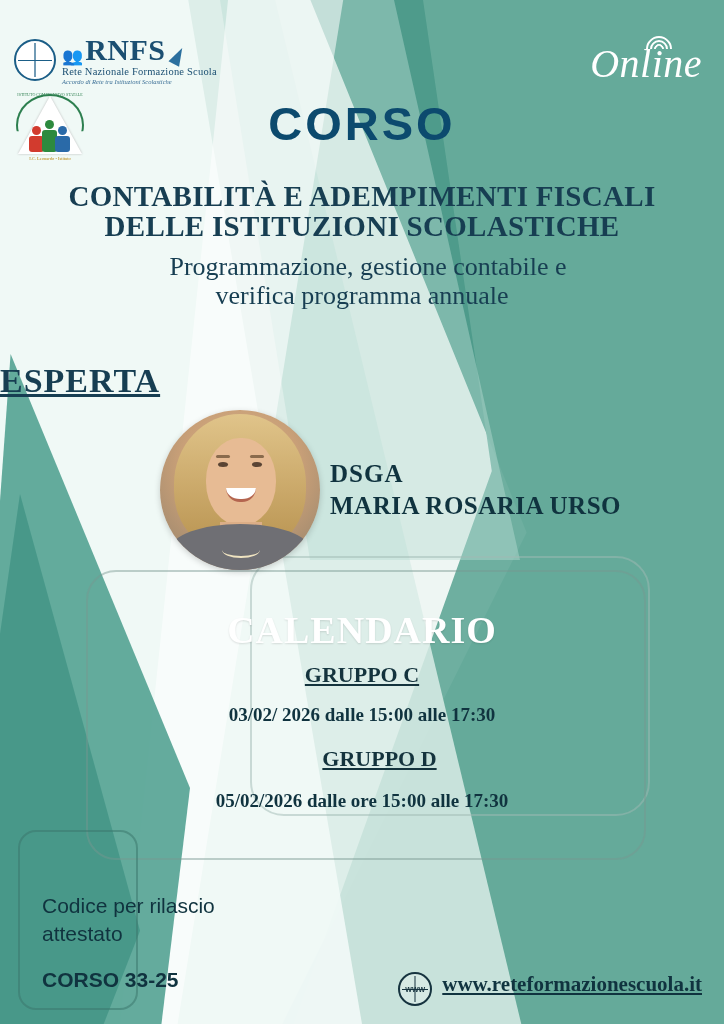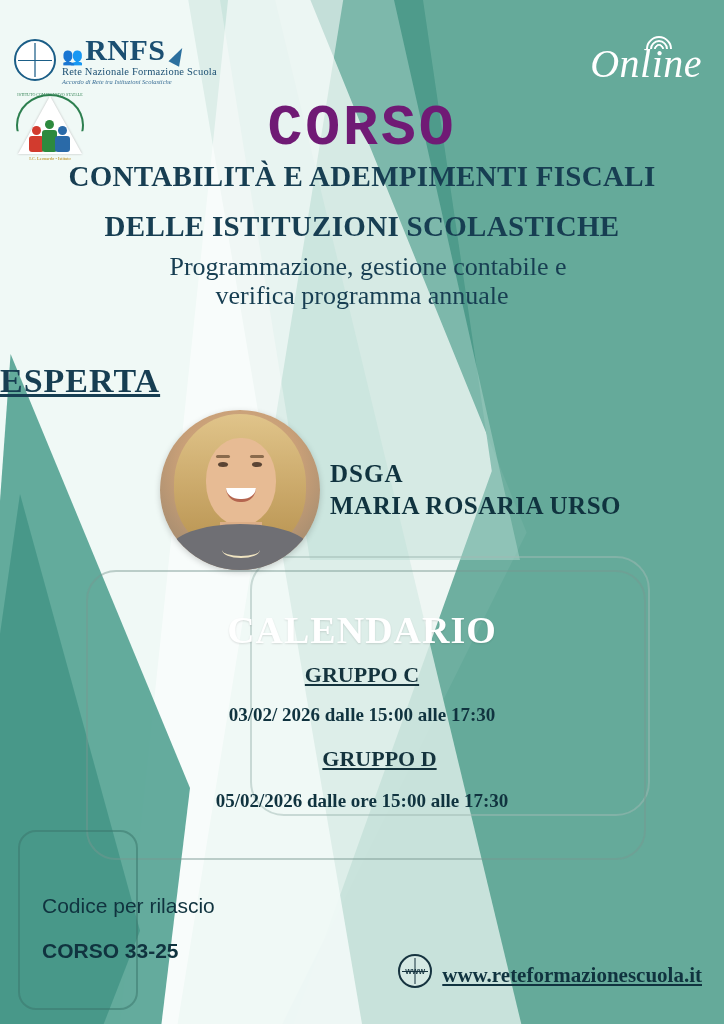--- a/index.html
+++ b/index.html
@@ -195,36 +195,36 @@
     transform: rotate(-45deg);
   }
   .wifi-arc.a1 { width: 10px; height: 10px; left: 8px; bottom: 2px; }
   .wifi-arc.a2 { width: 18px; height: 18px; left: 4px; bottom: -2px; }
   .wifi-arc.a3 { width: 26px; height: 26px; left: 0px; bottom: -6px; }
 
   
   .corso-title {
     position: absolute; left: 0; right: 0; top: 96px;
     text-align: center;
-    font-family: Liberation Mono, monospace;
-    font-weight: bold;
-    font-size: 58px;
-    color: #701a75;
+    font-family: Liberation Sans, sans-serif;
+    font-weight: bold;
+    font-size: 47px;
+    color: #0c4a6e;
     letter-spacing: 3px;
   }
   .subtitle1, .subtitle2 {
     position: absolute; left: 0; right: 0;
     text-align: center;
     font-family: "Liberation Serif", serif;
     font-weight: bold;
     font-size: 29px;
     color: #173e52;
     letter-spacing: .3px;
   }
-  .subtitle1 { top: 160px; }
+  .subtitle1 { top: 180px; }
   .subtitle2 { top: 210px; }
   .subtitle3, .subtitle4 {
     position: absolute; left: 0; right: 0;
     text-align: center;
     font-family: "Liberation Serif", serif;
     font-size: 26px;
     color: #173e52;
   }
   .subtitle3 { top: 252px; padding-left: 12px; }
   .subtitle4 { top: 281px; text-align: center; }
@@ -337,22 +337,22 @@
   .code-block {
     position: absolute; left: 42px; top: 892px;
     font-family: "Liberation Sans", sans-serif;
     color: #10333f;
     line-height: 1.35;
   }
   .code-l1, .code-l2 { font-size: 21px; }
   .code-l3 { font-size: 21px; font-weight: bold; margin-top: 17px; }
 
   .site-row {
-    position: absolute; right: 22px; bottom: 36px;
-    display: flex; align-items: flex-end; gap: 10px; margin-top: 16px;
+    position: absolute; right: 22px; bottom: 18px;
+    display: flex; align-items: flex-start; gap: 10px; margin-top: 16px;
   }
   .www-globe {
     width: 34px; height: 34px; border-radius: 50%;
     border: 2px solid #16333f; position: relative; flex: none;
     background: rgba(255,255,255,.25);
     display: flex; align-items: center; justify-content: center;
     font-size: 7px; font-weight: bold; color: #16333f;
     font-family: "Liberation Sans", sans-serif;
   }
   .www-globe:before {
@@ -450,20 +450,21 @@
   <div class="expert-name">MARIA ROSARIA URSO</div>
 
   <div class="calendario">CALENDARIO</div>
   <div class="grp c">GRUPPO C</div>
   <div class="dline one">03/02/ 2026  dalle 15:00 alle 17:30</div>
   <div class="grp d">GRUPPO D</div>
   <div class="dline two">05/02/2026 dalle ore 15:00 alle 17:30</div>
 
   <div class="code-block">
     <div class="code-l1">Codice per rilascio</div>
+    <div class="code-l2">attestato</div>
     <div class="code-l3">CORSO 33-25</div>
   </div>
 
   <div class="site-row">
     <div class="www-globe">WWW</div>
     <div class="site-url">www.reteformazionescuola.it</div>
   </div>
 
 </div>
 

